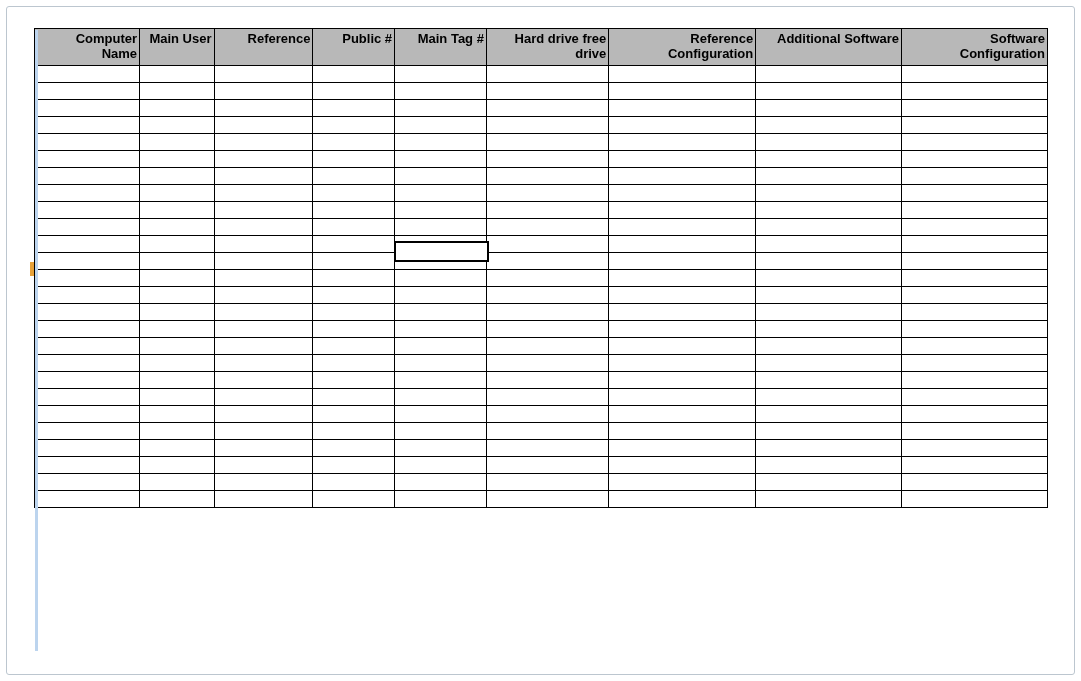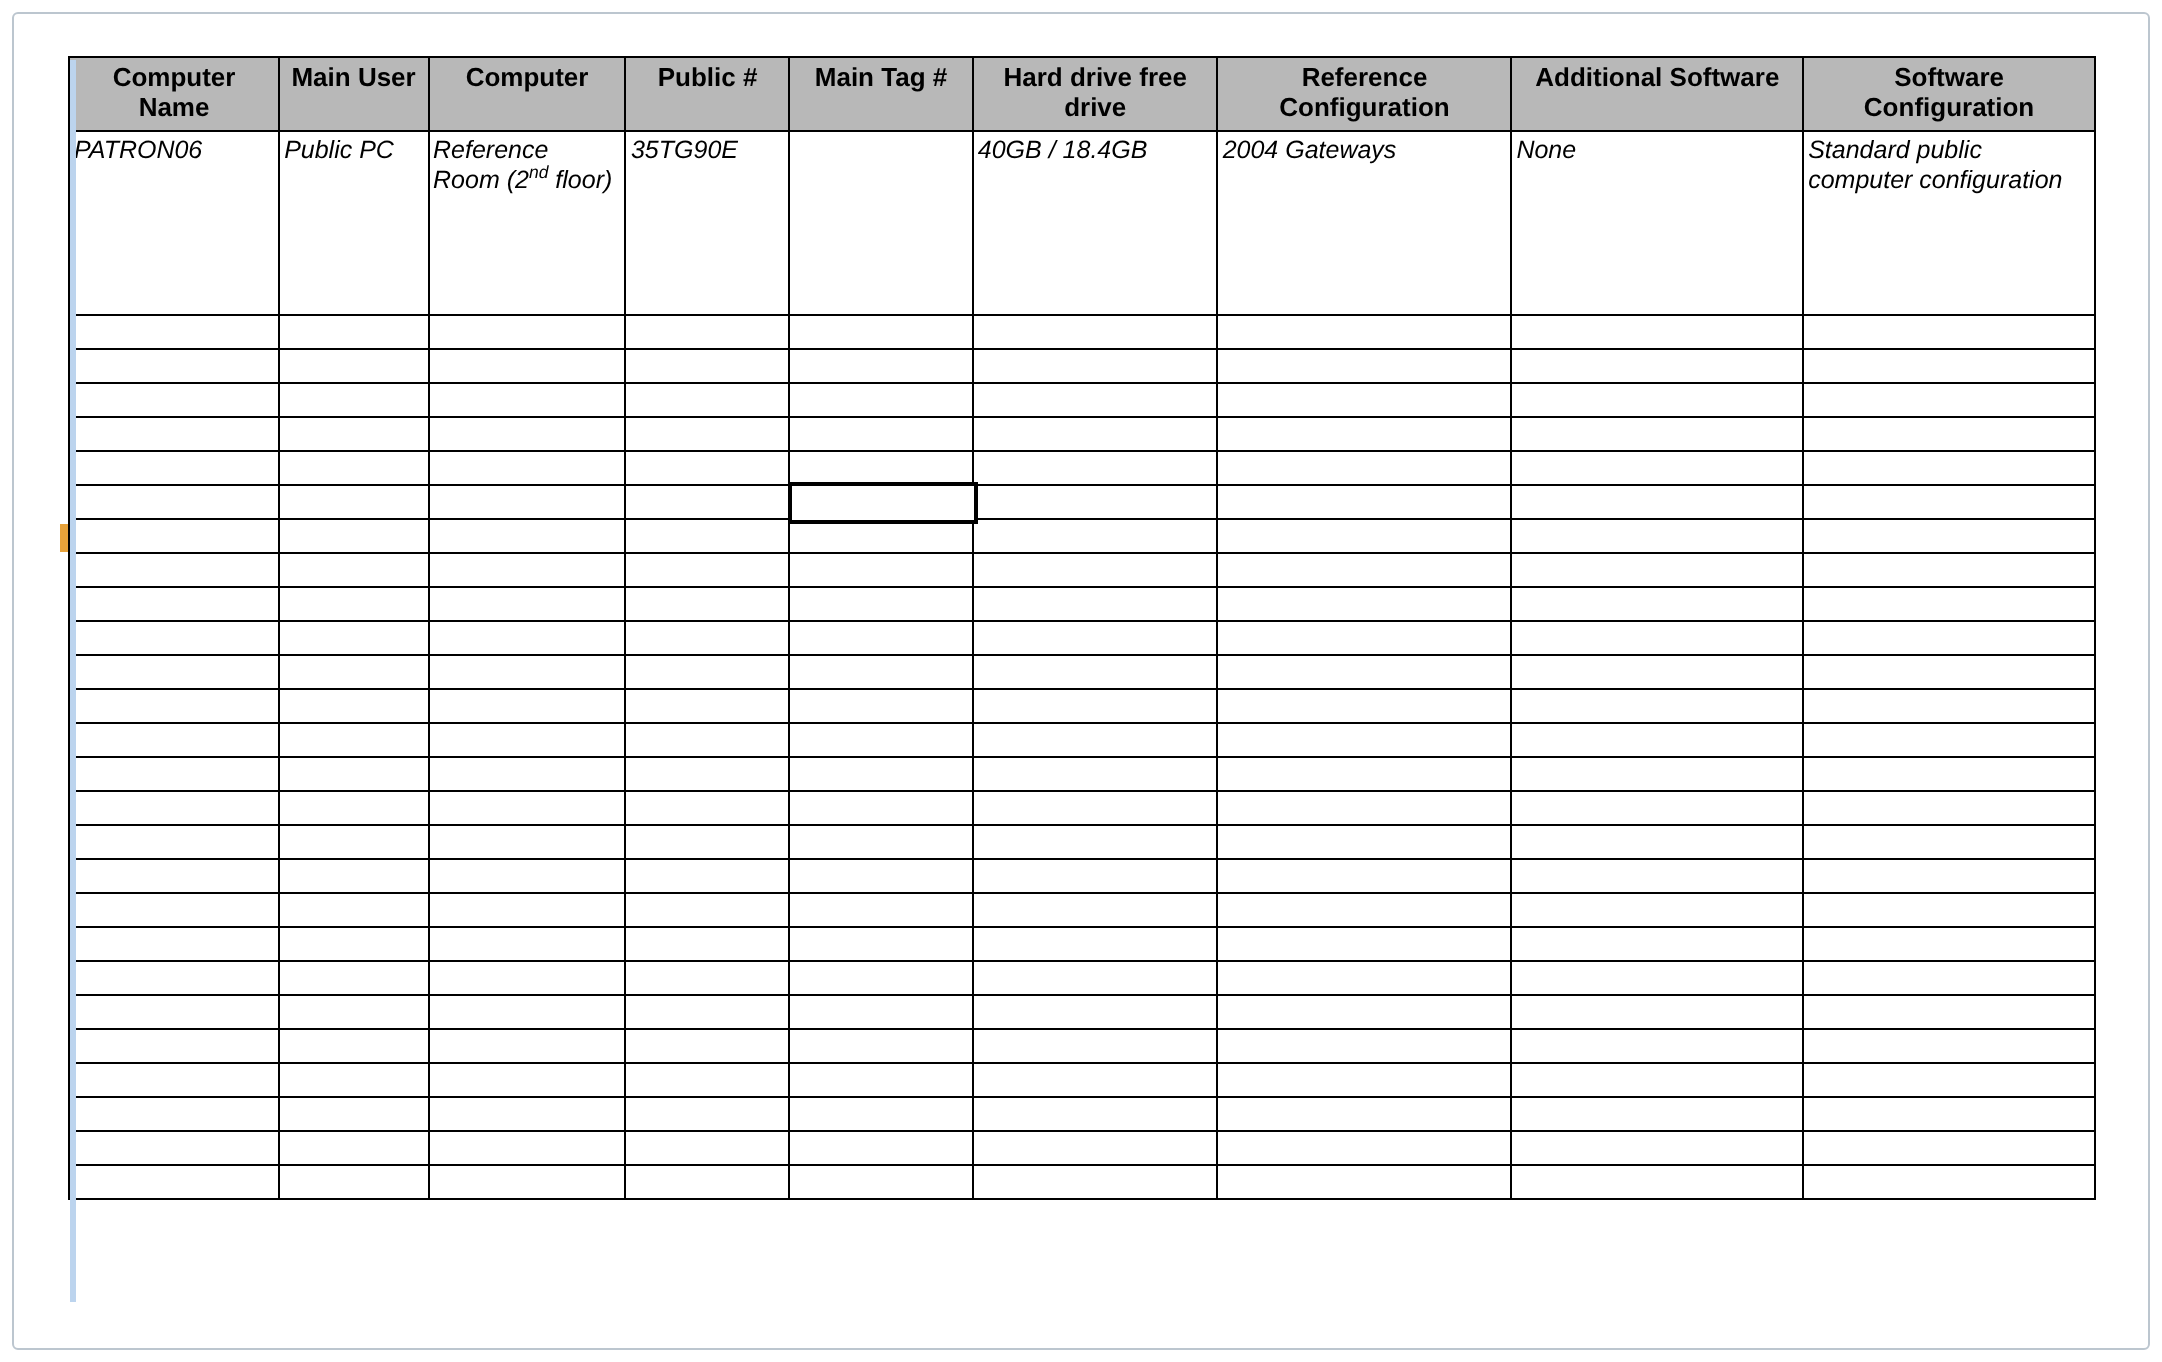--- a/index.html
+++ b/index.html
@@ -1,20 +1,20 @@
 <!DOCTYPE html>
 <html><head>
 <meta charset="utf-8">
 <style>
 html,body{margin:0;padding:0;background:#fff;font-family:Arial,Helvetica,sans-serif}
 .page{width:1081px;height:681px;position:relative;box-sizing:border-box;padding:28px 22px 10px 34px}
 .page:before{content:"";position:absolute;left:6px;right:6px;top:6px;bottom:6px;border:1px solid #bcc6cf;border-radius:3px;pointer-events:none}
 
 table.inv{border-collapse:collapse;width:1014px;table-layout:fixed}
-table.inv th{background:#b8b8b8;font-family:Arial,Helvetica,sans-serif;font-weight:bold;font-size:13px;text-align:center;padding:3px 2px;vertical-align:top;border:1px solid #000;line-height:1.15}
+table.inv th{background:#b8b8b8;font-family:Arial,Helvetica,sans-serif;font-weight:bold;font-size:13px;text-align:right;padding:3px 2px;vertical-align:top;border:1px solid #000;line-height:1.15}
 table.inv td{font-family:Arial,Helvetica,sans-serif;font-size:12.5px;font-style:italic;text-align:left;padding:2px 2px;vertical-align:top;border:1px solid #000;line-height:1.2;height:12px}
 table.inv tr.data td{height:87px}
 table.inv col.c1{width:103px}
 table.inv col.c2{width:73px}
 table.inv col.c3{width:97px}
 table.inv col.c4{width:80px}
 table.inv col.c5{width:90px}
 table.inv col.c6{width:120px}
 table.inv col.c7{width:144px}
 table.inv col.c8{width:143px}
@@ -44,43 +44,30 @@
         <col class="c5">
         <col class="c6">
         <col class="c7">
         <col class="c8">
         <col class="c9">
     </colgroup>
     <thead>
       <tr>
         <th>Computer Name</th>
         <th>Main User</th>
-        <th>Computer</th>
+        <th>Reference</th>
         <th>Public #</th>
         <th>Main Tag #</th>
         <th>Hard drive free drive</th>
         <th>Reference Configuration</th>
         <th>Additional Software</th>
         <th class="dotted-left">Software Configuration</th>
       </tr>
     </thead>
     <tbody>
-      <tr class="data">
-        <td>PATRON06</td>
-        <td>Public PC</td>
-        <td>
-          <span>Reference Room (2</span><sup>nd</sup><span> floor)</span>
-        </td>
-        <td>35TG90E</td>
-        <td></td>
-        <td>40GB / 18.4GB</td>
-        <td>2004 Gateways</td>
-        <td class="dotted-right">None</td>
-        <td>Standard public computer configuration</td>
-      </tr>
 
     <tr>
           <td></td>
           <td></td>
           <td></td>
           <td></td>
           <td></td>
           <td></td>
           <td></td>
           <td class="dotted-right"></td>

